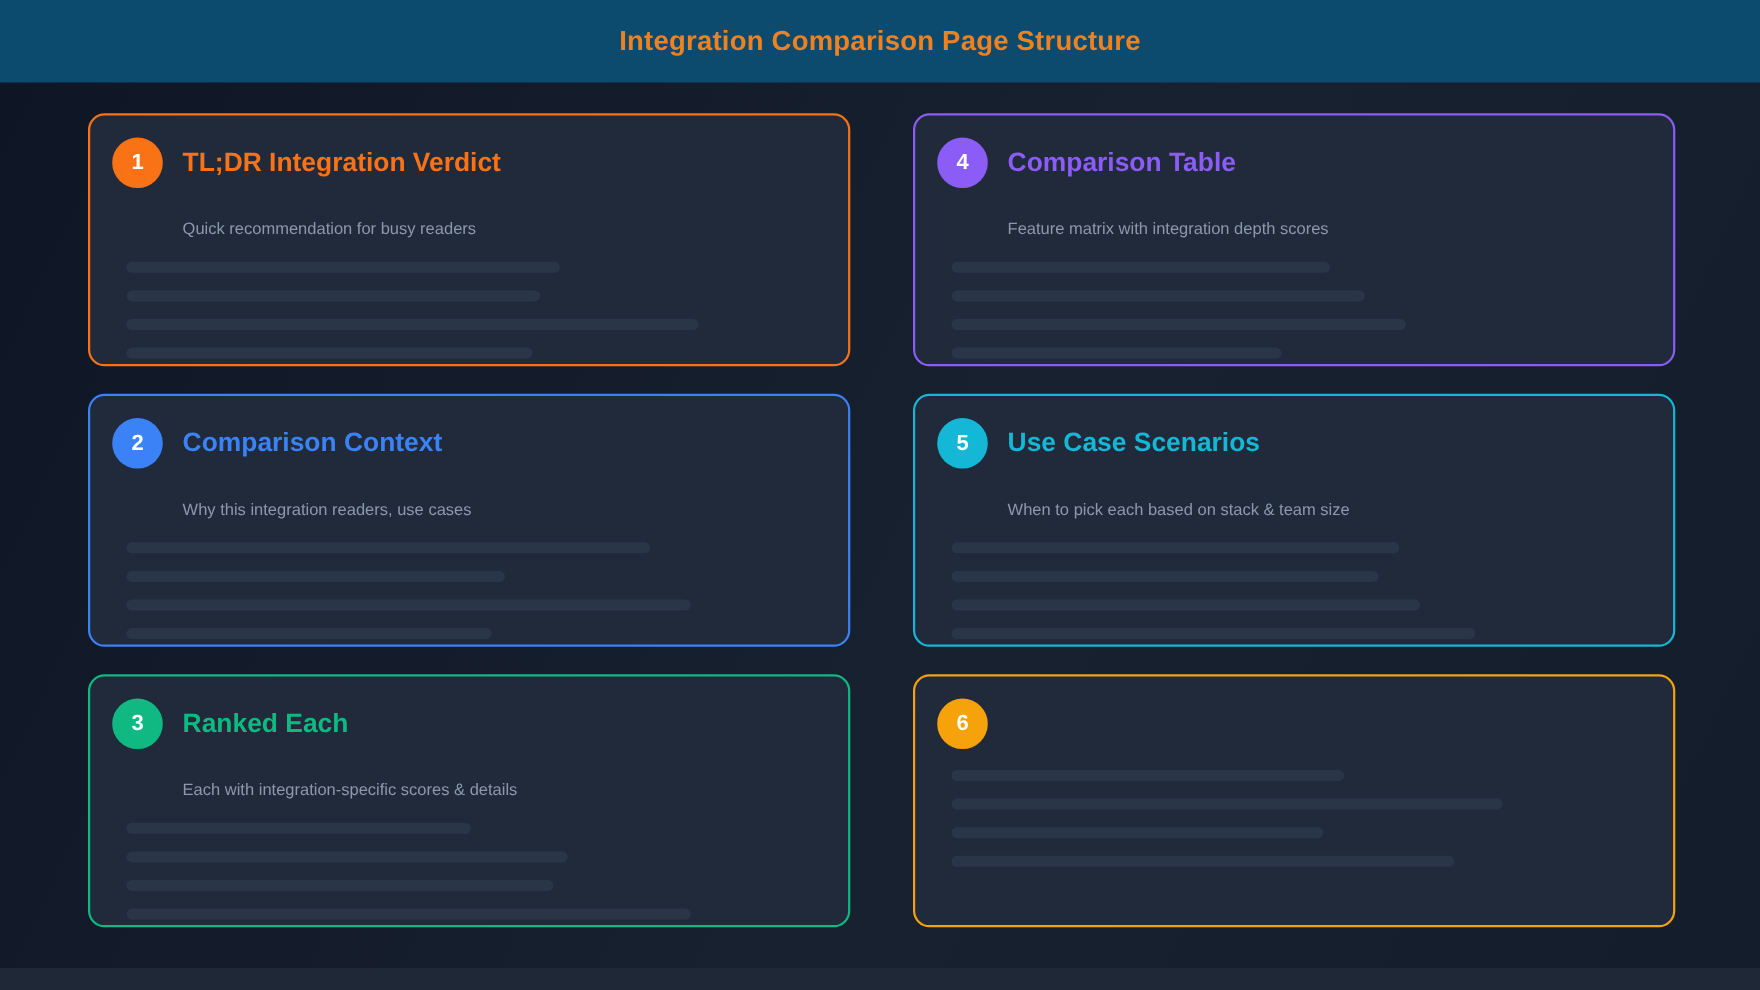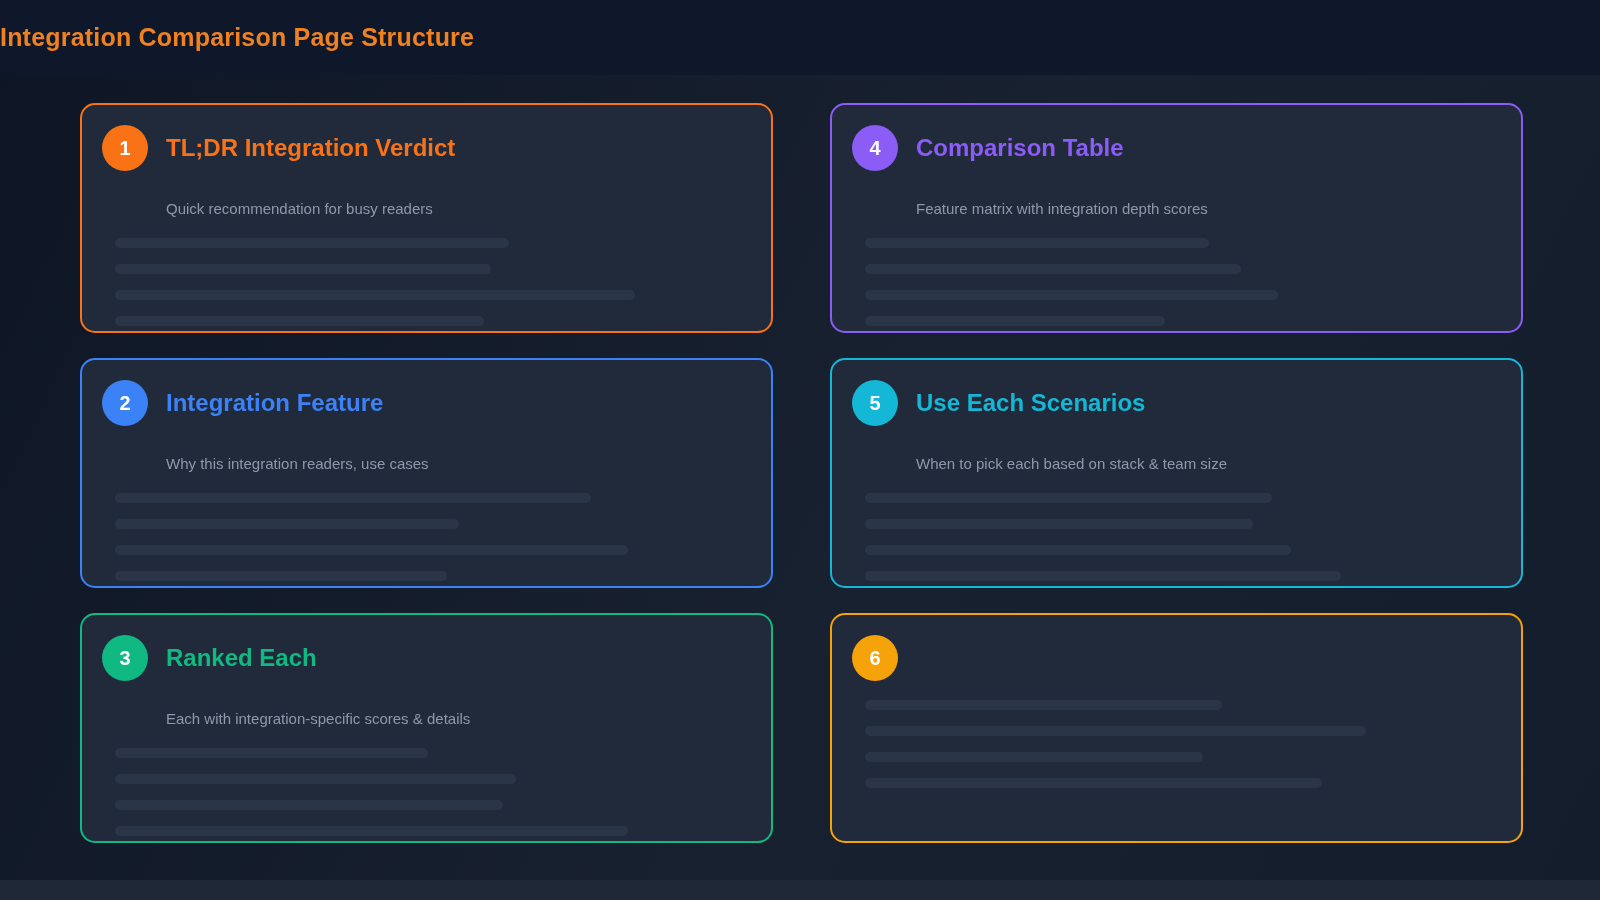--- a/index.html
+++ b/index.html
@@ -7,23 +7,24 @@
     width: 1600px; height: 900px;
     font-family: "Liberation Sans", sans-serif;
     overflow: hidden;
   }
   body {
     position: relative;
     background: linear-gradient(115deg, #0e1626 0%, #18212f 55%, #141d2b 100%);
   }
   .header {
     height: 75px;
-    background: #0f172a;
+    background: #0c4a6e;
     display: flex;
     align-items: center;
+    justify-content: center;
   }
   .header-title {
     font-size: 25px;
     font-weight: bold;
     color: #f0811f;
     letter-spacing: 0.2px;
   }
   .main {
     padding: 28px 77px 0 80px;
     display: grid;
@@ -108,21 +109,21 @@
       <div class="bar" style="width: 60%;"></div>
       <div class="bar" style="width: 83%;"></div>
       <div class="bar" style="width: 59%;"></div>
     </div>
   </section>
 
   <section class="card" style="--accent: #3b82f6;">
     <div class="card-head">
       <div class="badge">2</div>
       <div class="head-text">
-        <h2 class="card-title">Integration Feature</h2>
+        <h2 class="card-title">Comparison Context</h2>
         <p class="card-subtitle">Why this integration readers, use cases</p>
       </div>
     </div>
     <div class="bars">
       <div class="bar" style="width: 76%;"></div>
       <div class="bar" style="width: 55%;"></div>
       <div class="bar" style="width: 82%;"></div>
       <div class="bar" style="width: 53%;"></div>
     </div>
   </section>
@@ -156,21 +157,21 @@
       <div class="bar" style="width: 60%;"></div>
       <div class="bar" style="width: 66%;"></div>
       <div class="bar" style="width: 48%;"></div>
     </div>
   </section>
 
   <section class="card" style="--accent: #14b8d6;">
     <div class="card-head">
       <div class="badge">5</div>
       <div class="head-text">
-        <h2 class="card-title">Use Each Scenarios</h2>
+        <h2 class="card-title">Use Case Scenarios</h2>
         <p class="card-subtitle">When to pick each based on stack &amp; team size</p>
       </div>
     </div>
     <div class="bars">
       <div class="bar" style="width: 65%;"></div>
       <div class="bar" style="width: 62%;"></div>
       <div class="bar" style="width: 68%;"></div>
       <div class="bar" style="width: 76%;"></div>
     </div>
   </section>

